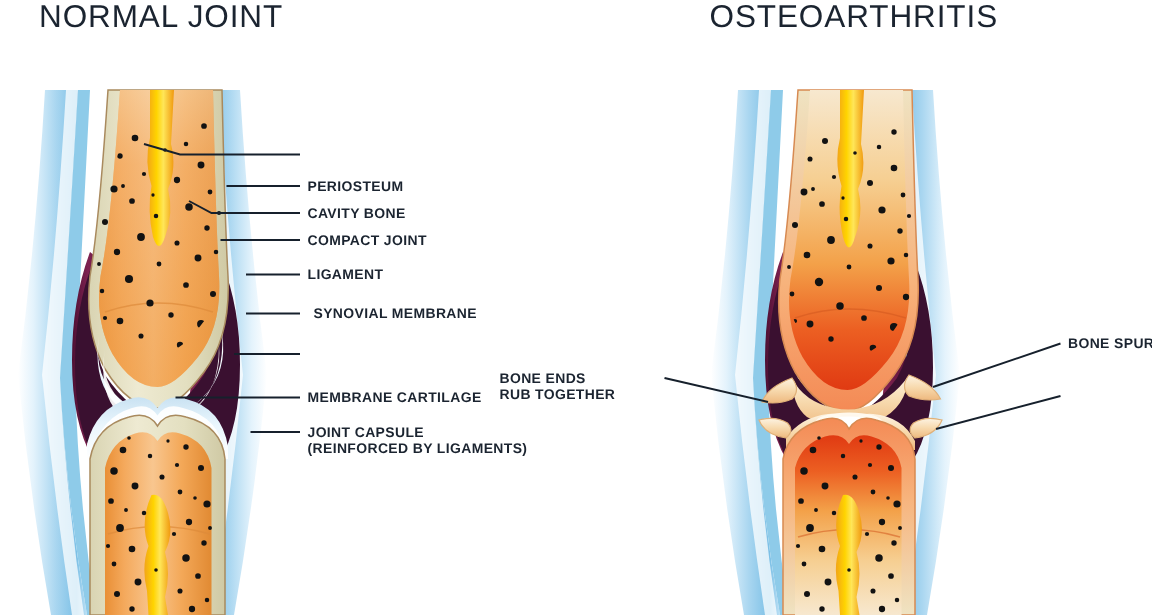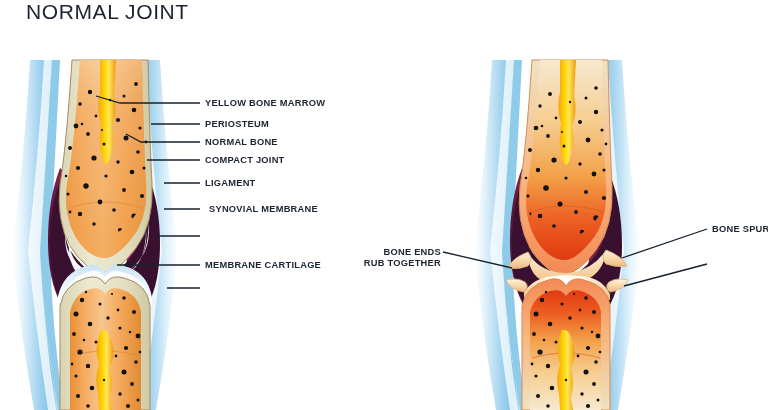--- a/index.html
+++ b/index.html
@@ -13,29 +13,30 @@
     position:absolute;color:#1b2430;font-weight:400;
     font-size:21px;letter-spacing:.6px;white-space:nowrap;
   }
   #title-normal{left:26px;top:0px;}
   #title-oa{left:473px;top:0px;}
   .lbl{
     position:absolute;color:#1b2430;font-weight:700;
     font-size:9.3px;letter-spacing:.25px;line-height:11.4px;
     white-space:pre;
   }
-  .lbl.right-al{text-align:right;}
+  .lbl.right-al{text-align:left;}
   svg.art{position:absolute;left:0;top:0;width:768px;height:410px;}
 </style>
 </head>
 <body>
 
 <div class="stage">
 
   <div class="title" id="title-normal">NORMAL JOINT</div>
+  <div class="title" id="title-oa">OSTEOARTHRITIS</div>
 
   <svg class="art" viewBox="0 0 768 410">
     <defs>
 
       <linearGradient id="gBlue" x1="0" y1="0" x2="1" y2="0">
         <stop offset="0" stop-color="#ffffff"></stop>
         <stop offset=".22" stop-color="#e4f3fc"></stop>
         <stop offset=".55" stop-color="#a9d6f0"></stop>
         <stop offset=".85" stop-color="#7cc0e6"></stop>
         <stop offset="1" stop-color="#bfe1f5"></stop>
@@ -460,25 +461,26 @@
       <path d="M200,236 L156,236"></path>
       <path d="M200,265 L117,265"></path>
       <path d="M200,288 L167,288"></path>
 
       <path d="M443,252 L512,268"></path>
       <path d="M707,229 L622,258"></path>
       <path d="M707,264 L624,286"></path>
     </g>
   </svg>
 
-  <div class="lbl" style="left:205px;top:98px">YELLOW BONE MARROW</div>
   <div class="lbl" style="left:205px;top:119px">PERIOSTEUM</div>
-  <div class="lbl" style="left:205px;top:137px">NORMAL BONE</div>
+  <div class="lbl" style="left:205px;top:137px">CAVITY BONE</div>
   <div class="lbl" style="left:205px;top:155px">COMPACT JOINT</div>
   <div class="lbl" style="left:205px;top:178px">LIGAMENT</div>
   <div class="lbl" style="left:209px;top:204px">SYNOVIAL MEMBRANE</div>
   <div class="lbl" style="left:205px;top:260px">MEMBRANE CARTILAGE</div>
+  <div class="lbl" style="left:205px;top:283px">JOINT CAPSULE
+(REINFORCED BY LIGAMENTS)</div>
 
   <div class="lbl right-al" style="left:333px;top:247px;width:108px">BONE ENDS
 RUB TOGETHER</div>
   <div class="lbl" style="left:712px;top:224px">BONE SPUR</div>
 
 </div>
 
 </body></html>

